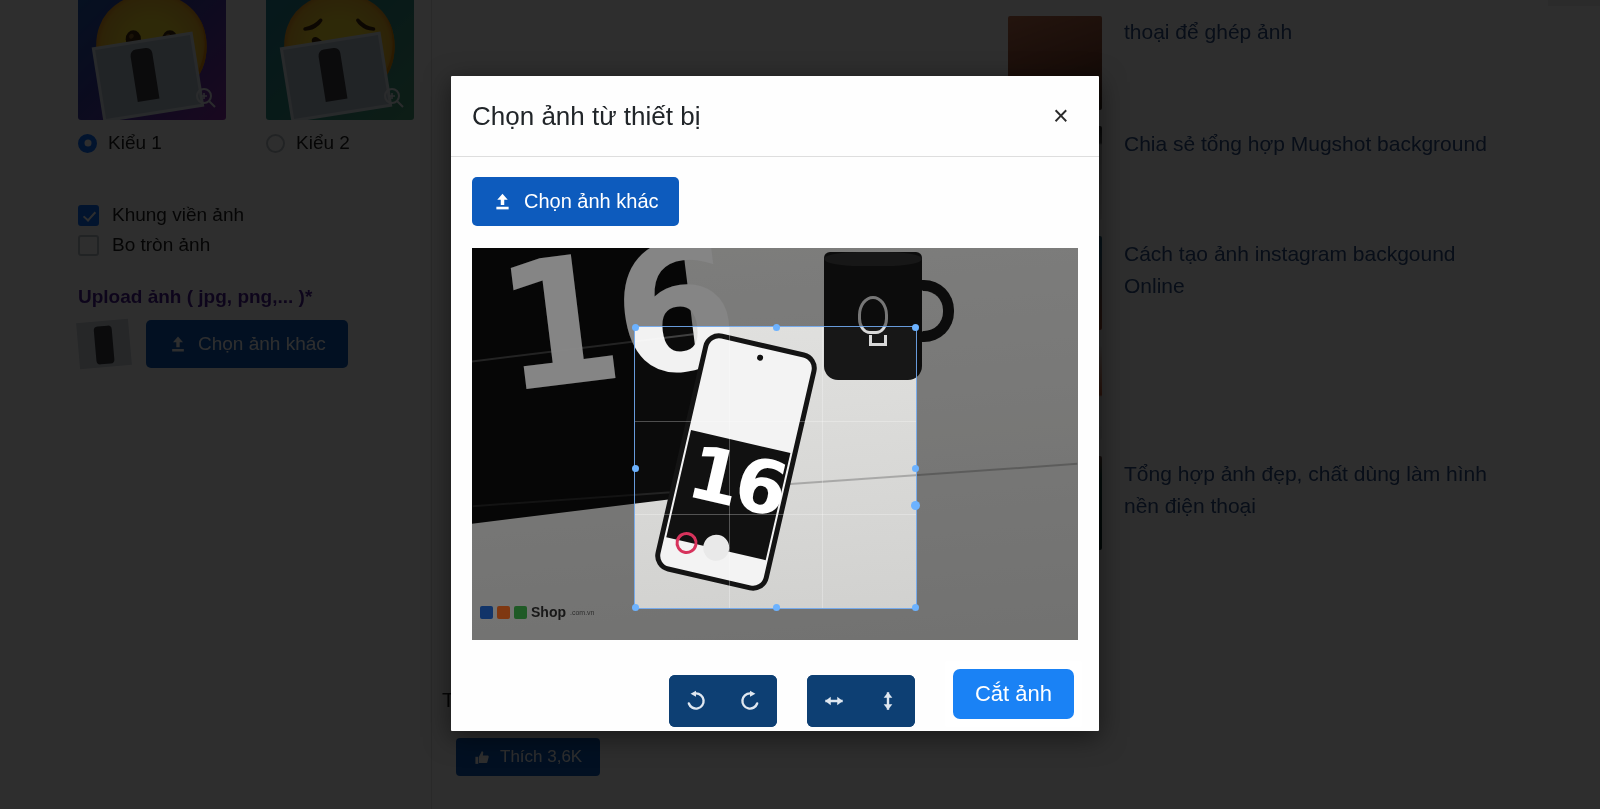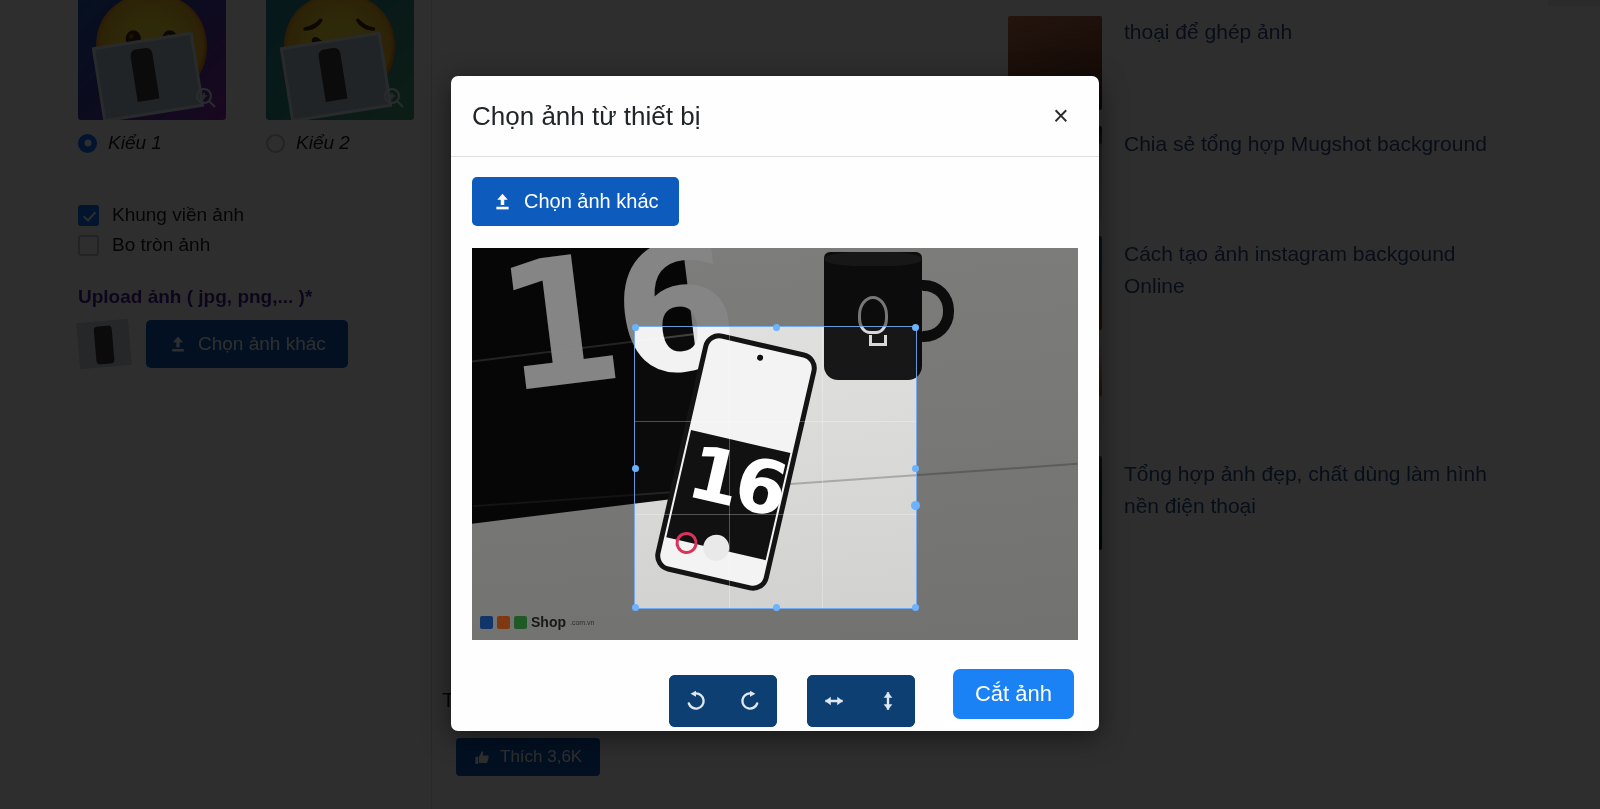--- a/index.html
+++ b/index.html
@@ -71,21 +71,21 @@
     width: 19px; height: 19px; border-radius: 50%;
     border: 2px solid #b9bfc7; background: #fff;
     flex: none; position: relative;
   }
   .radio.on { border-color: #0d6efd; background: #0d6efd; }
   .radio.on:after {
     content: ""; position: absolute; left: 50%; top: 50%;
     width: 7px; height: 7px; background: #fff; border-radius: 50%;
     transform: translate(-50%,-50%);
   }
-  .radio-label { font-size: 19px; color: #1c1c1c; font-style: italic; }
+  .radio-label { font-size: 19px; color: #1c1c1c; }
 
   .check-row {
     display: flex; align-items: center; gap: 13px;
     margin-top: 8px;
   }
   .cb {
     width: 21px; height: 21px; border-radius: 3px;
     border: 2px solid #b9bfc7; background: #fff; flex: none;
     position: relative;
   }
@@ -174,21 +174,21 @@
     position: absolute; inset: 0;
     background: rgba(0,0,0,0.82);
     z-index: 50;
   }
 
   
   #modal {
     position: absolute; left: 451px; top: 76px;
     width: 648px; height: 655px;
     background: #fefefe;
-    border-radius: 7px;
+    border-radius: 1px;
     box-shadow: 0 6px 26px rgba(0,0,0,.5);
     z-index: 60;
     display: flex; flex-direction: column;
     overflow: hidden;
   }
   .modal-header {
     height: 81px; flex: none;
     display: flex; align-items: center;
     padding: 0 21px 0 21px;
     border-bottom: 1px solid #dedede;
@@ -292,21 +292,21 @@
   .phone .shutter {
     position: absolute; left: 50%; bottom: 16px; transform: translateX(-50%);
     width: 26px; height: 26px; border-radius: 50%; background: #e9e9e9;
   }
   .phone .rec {
     position: absolute; left: 12px; bottom: 16px;
     width: 22px; height: 22px; border-radius: 50%;
     border: 3px solid #d7335c;
   }
   .watermark {
-    position: absolute; left: 8px; bottom: 10px;
+    position: absolute; left: 8px; bottom: 20px;
     display: flex; align-items: center; gap: 4px;
     font-size: 14px; font-weight: bold; color: #2d2d2d; justify-content: center;
   }
   .wm-sq { width: 13px; height: 13px; border-radius: 2px; }
   .wm-sub { font-size: 7px; font-weight: normal; color: #555; }
 
   
   .shade {
     position: absolute; background: rgba(0,0,0,.45);
     pointer-events: none;

